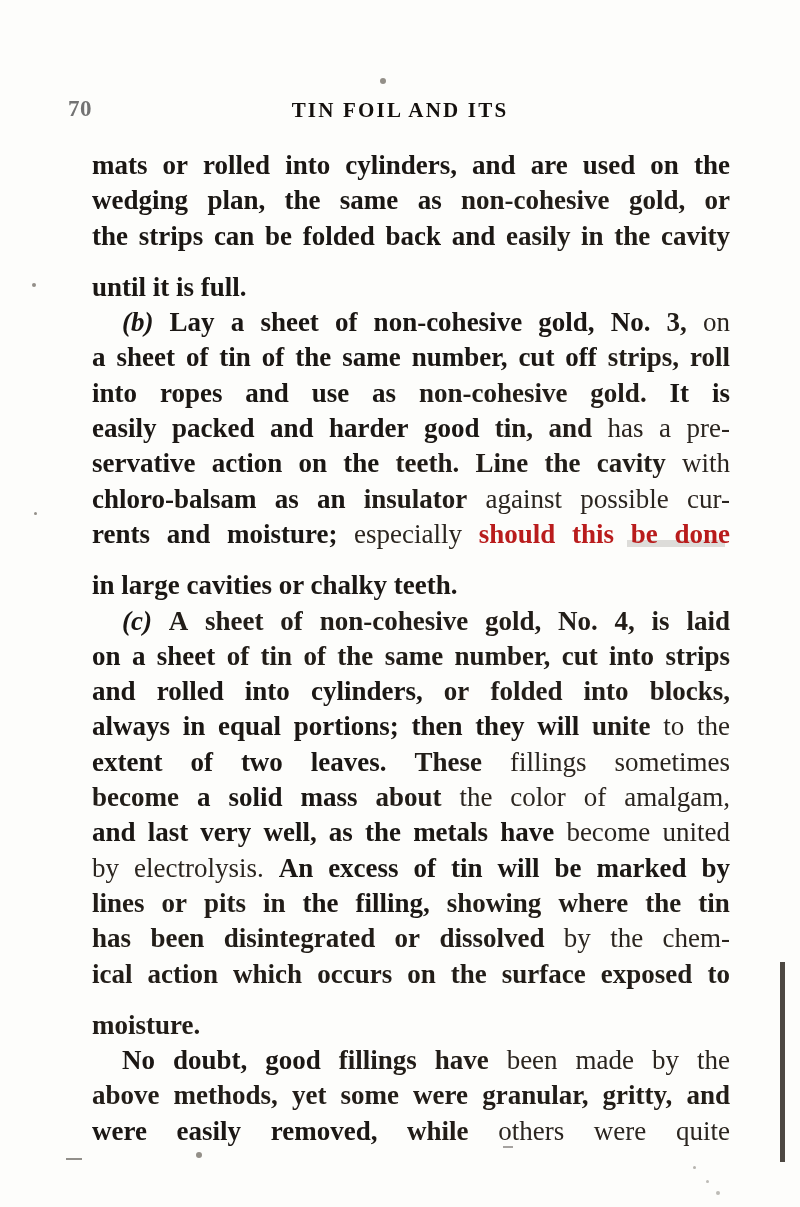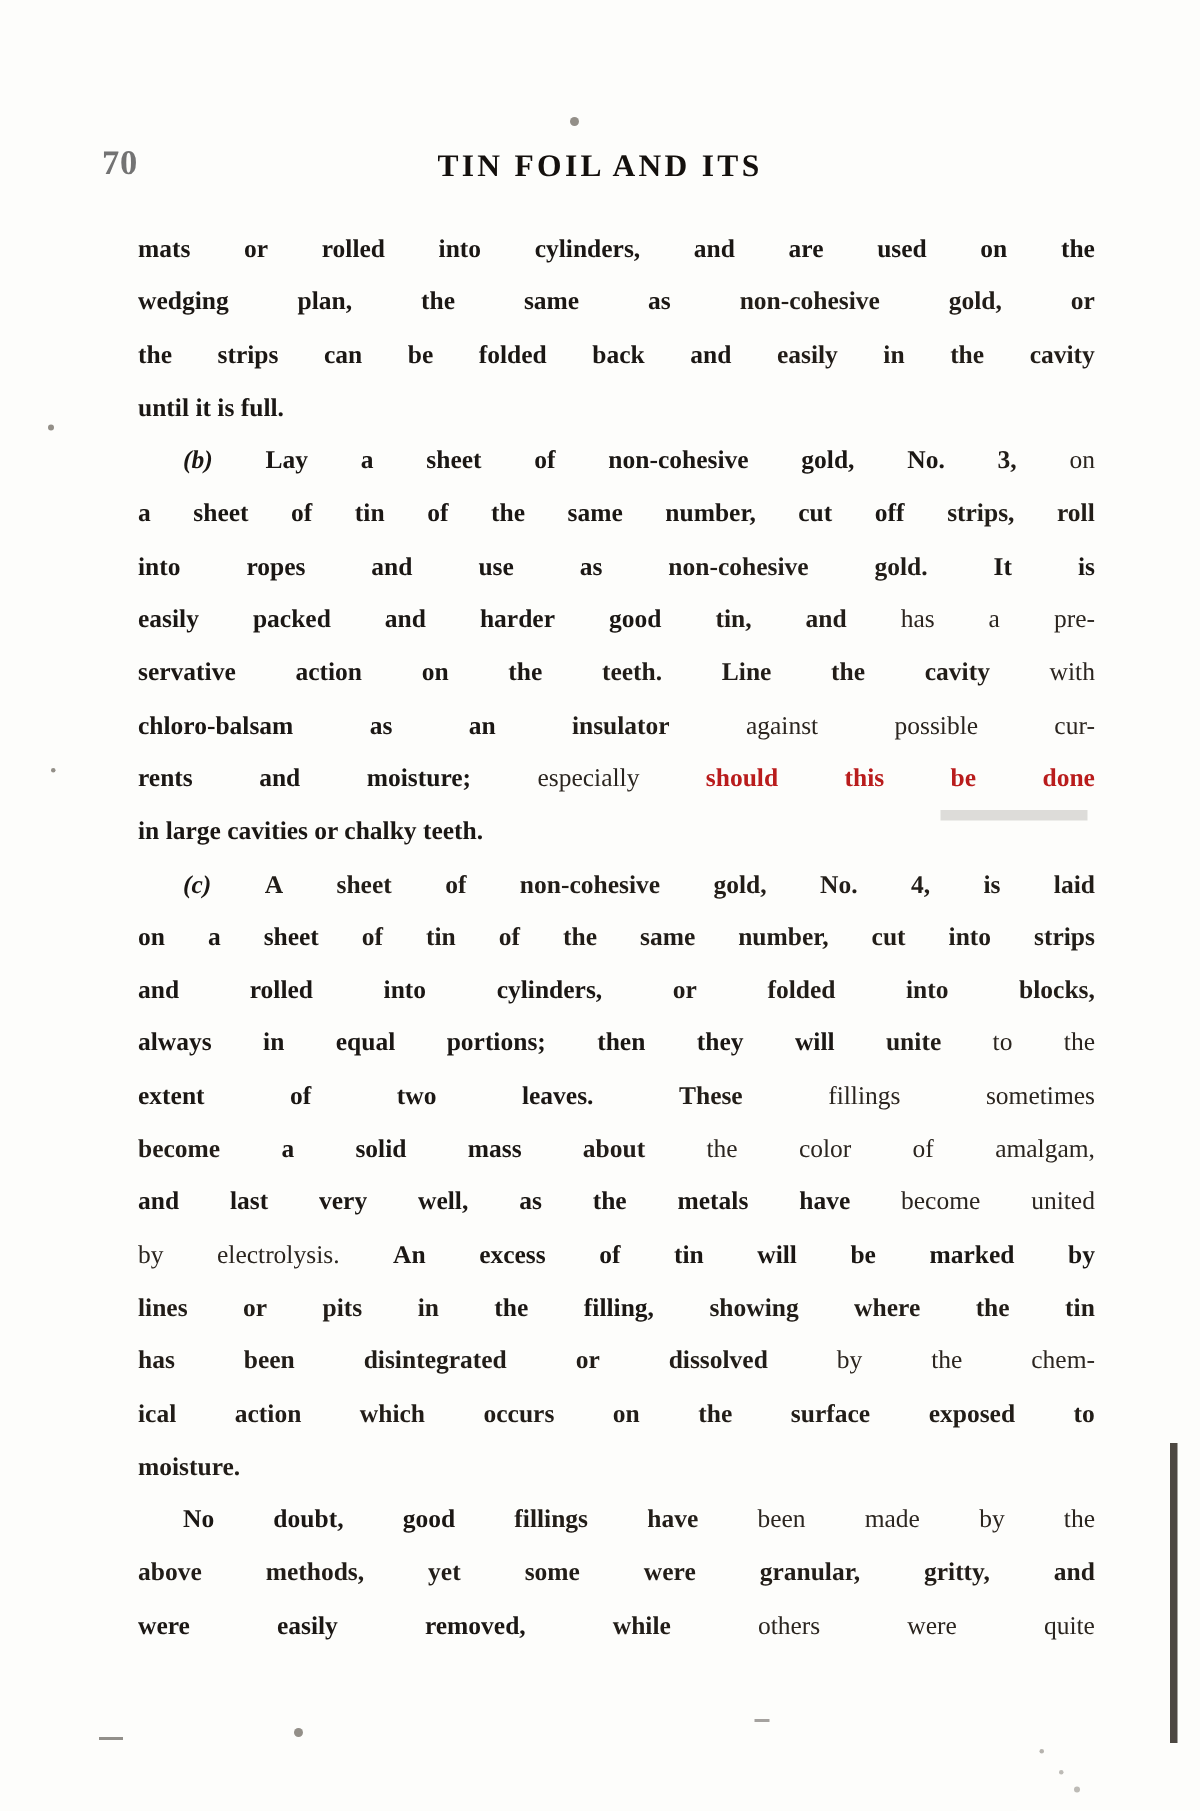--- a/index.html
+++ b/index.html
@@ -70,30 +70,31 @@
     left: 92px;
     top: 148px;
     width: 638px;
   }
 
   .para {
     margin: 0 0 0 0;
   }
   .line {
     display: flex;
-    font-size: 17px;
+    font-size: 27px;
     line-height: 35.3px;
     white-space: pre;
     letter-spacing: 0px;
   }
   .line.just {
     justify-content: space-between;
   }
   .line.left {
     justify-content: flex-start;
+    margin-top: 16px;
   }
   .line .w {
     display: inline-block;
   }
   .indent {
     padding-left: 30px;
   }
   .ital { font-style: italic; }
 
   

